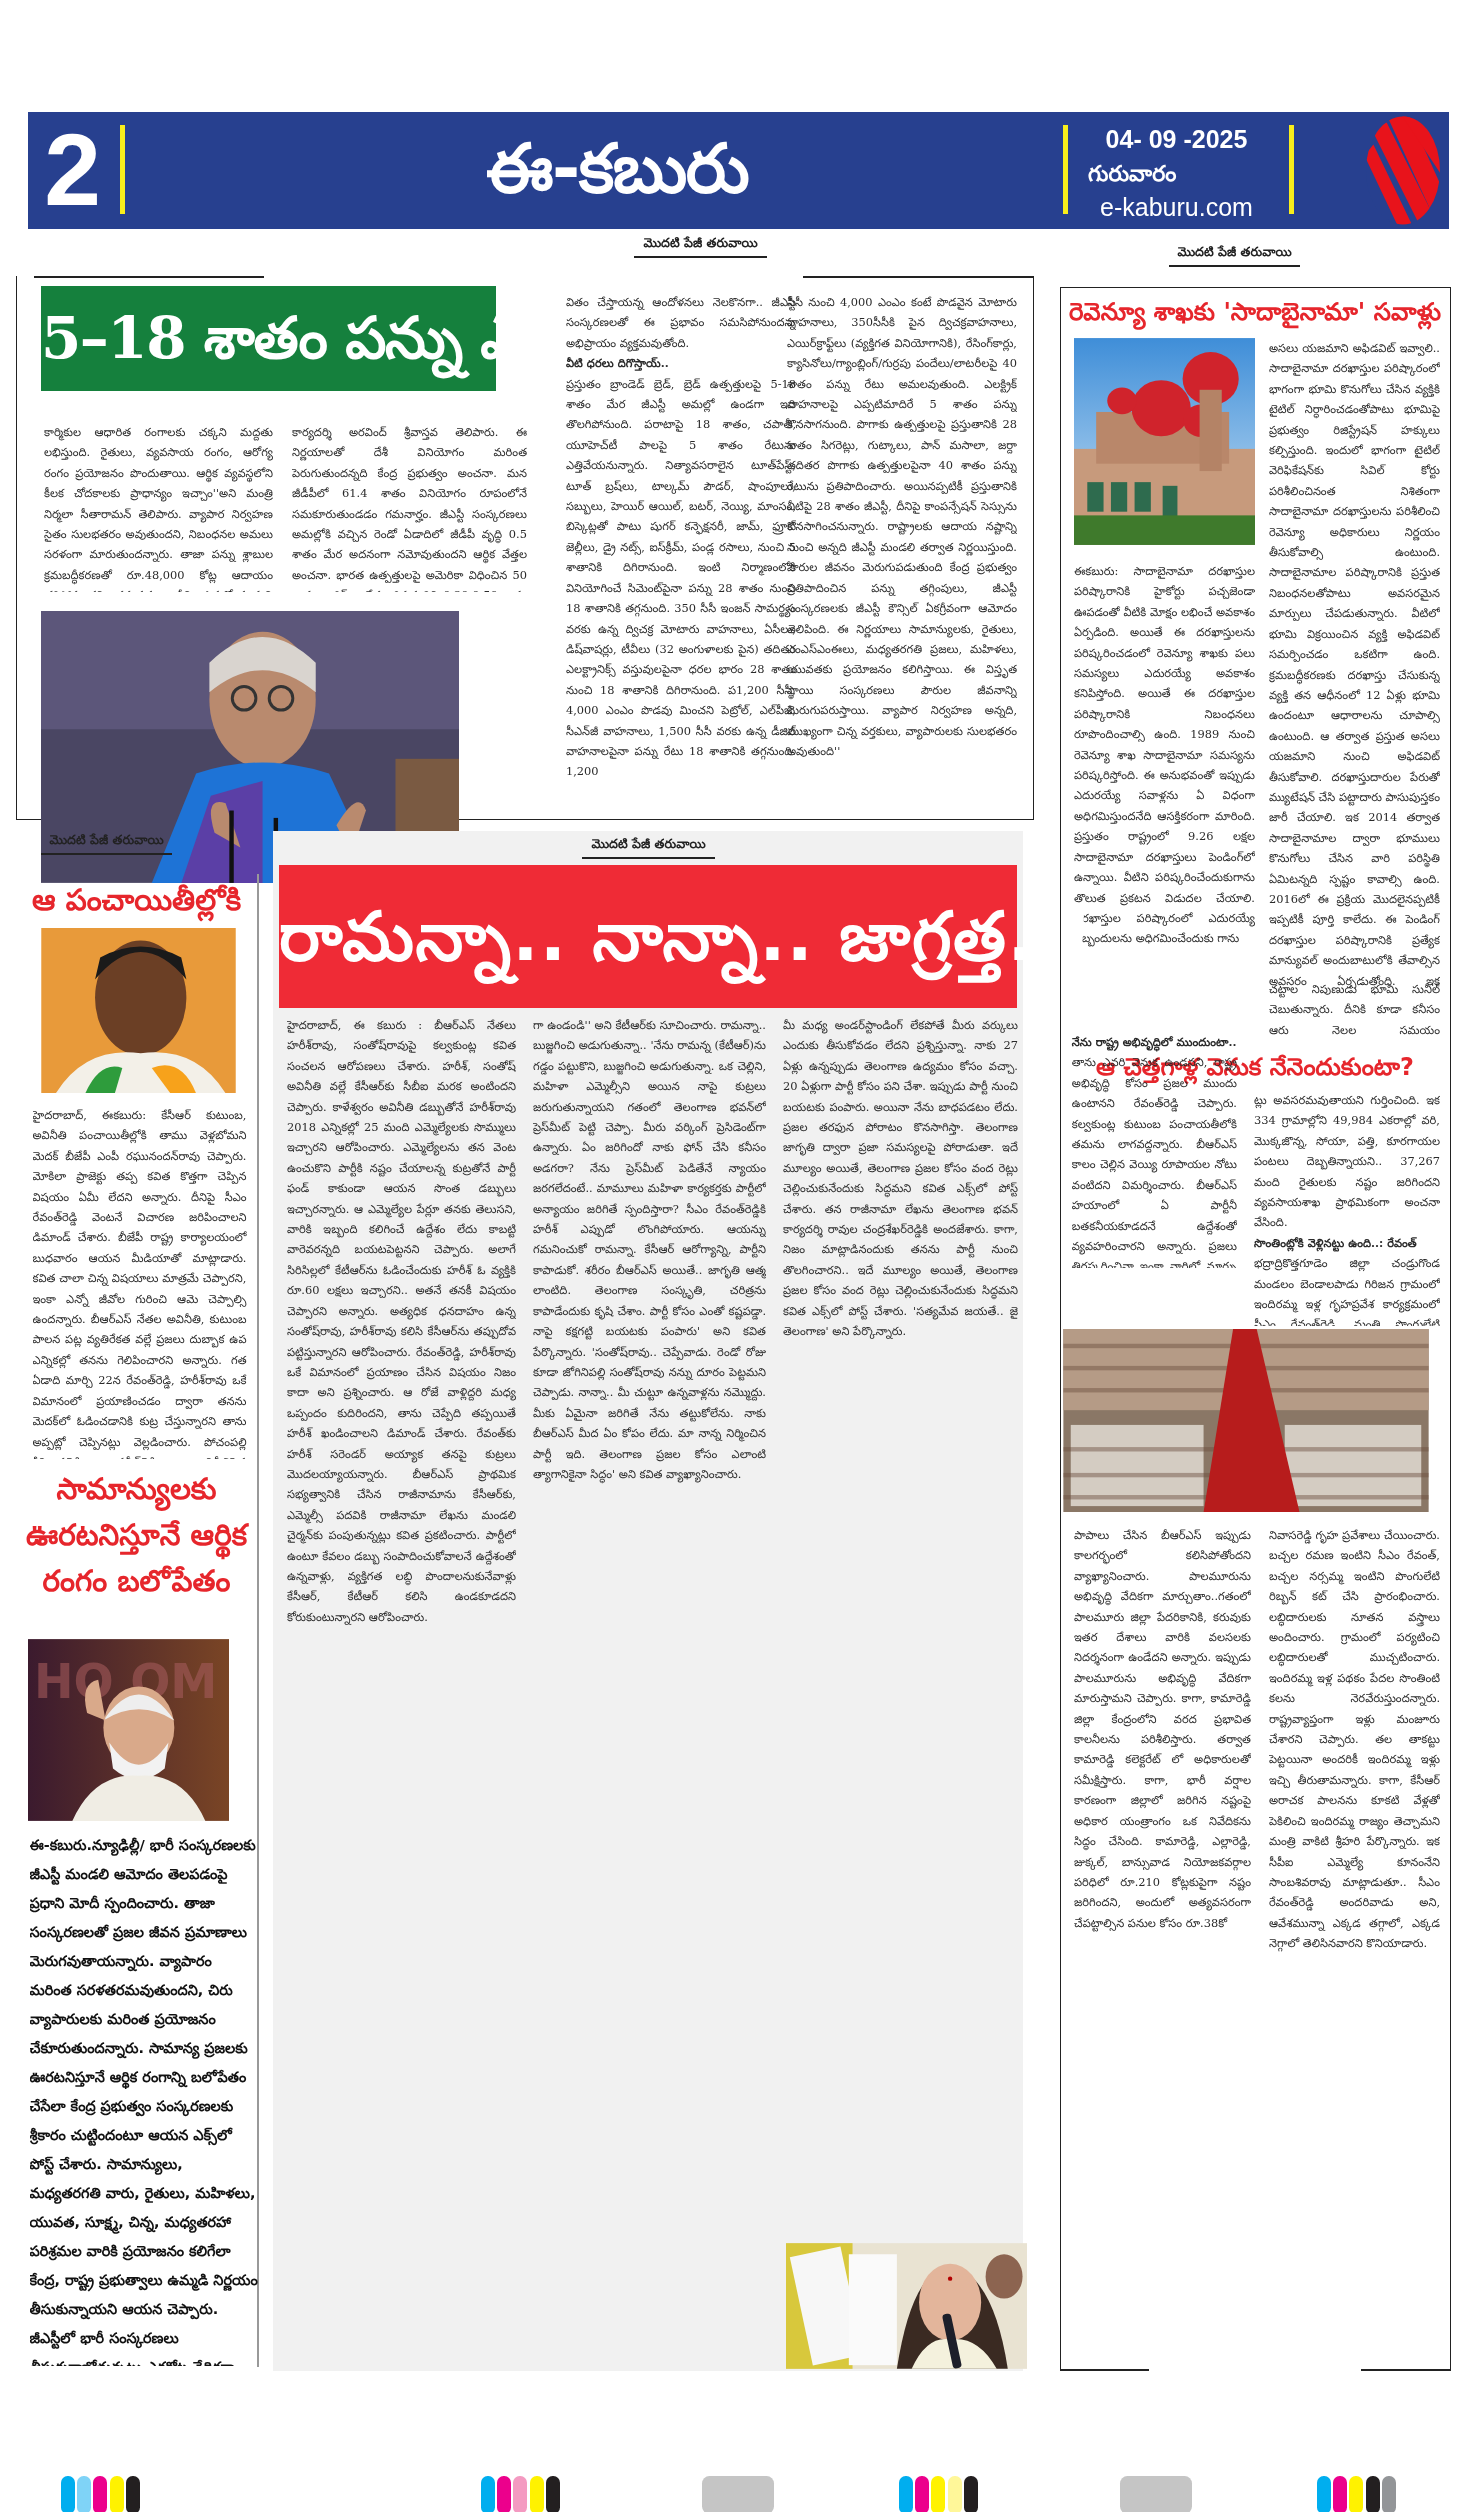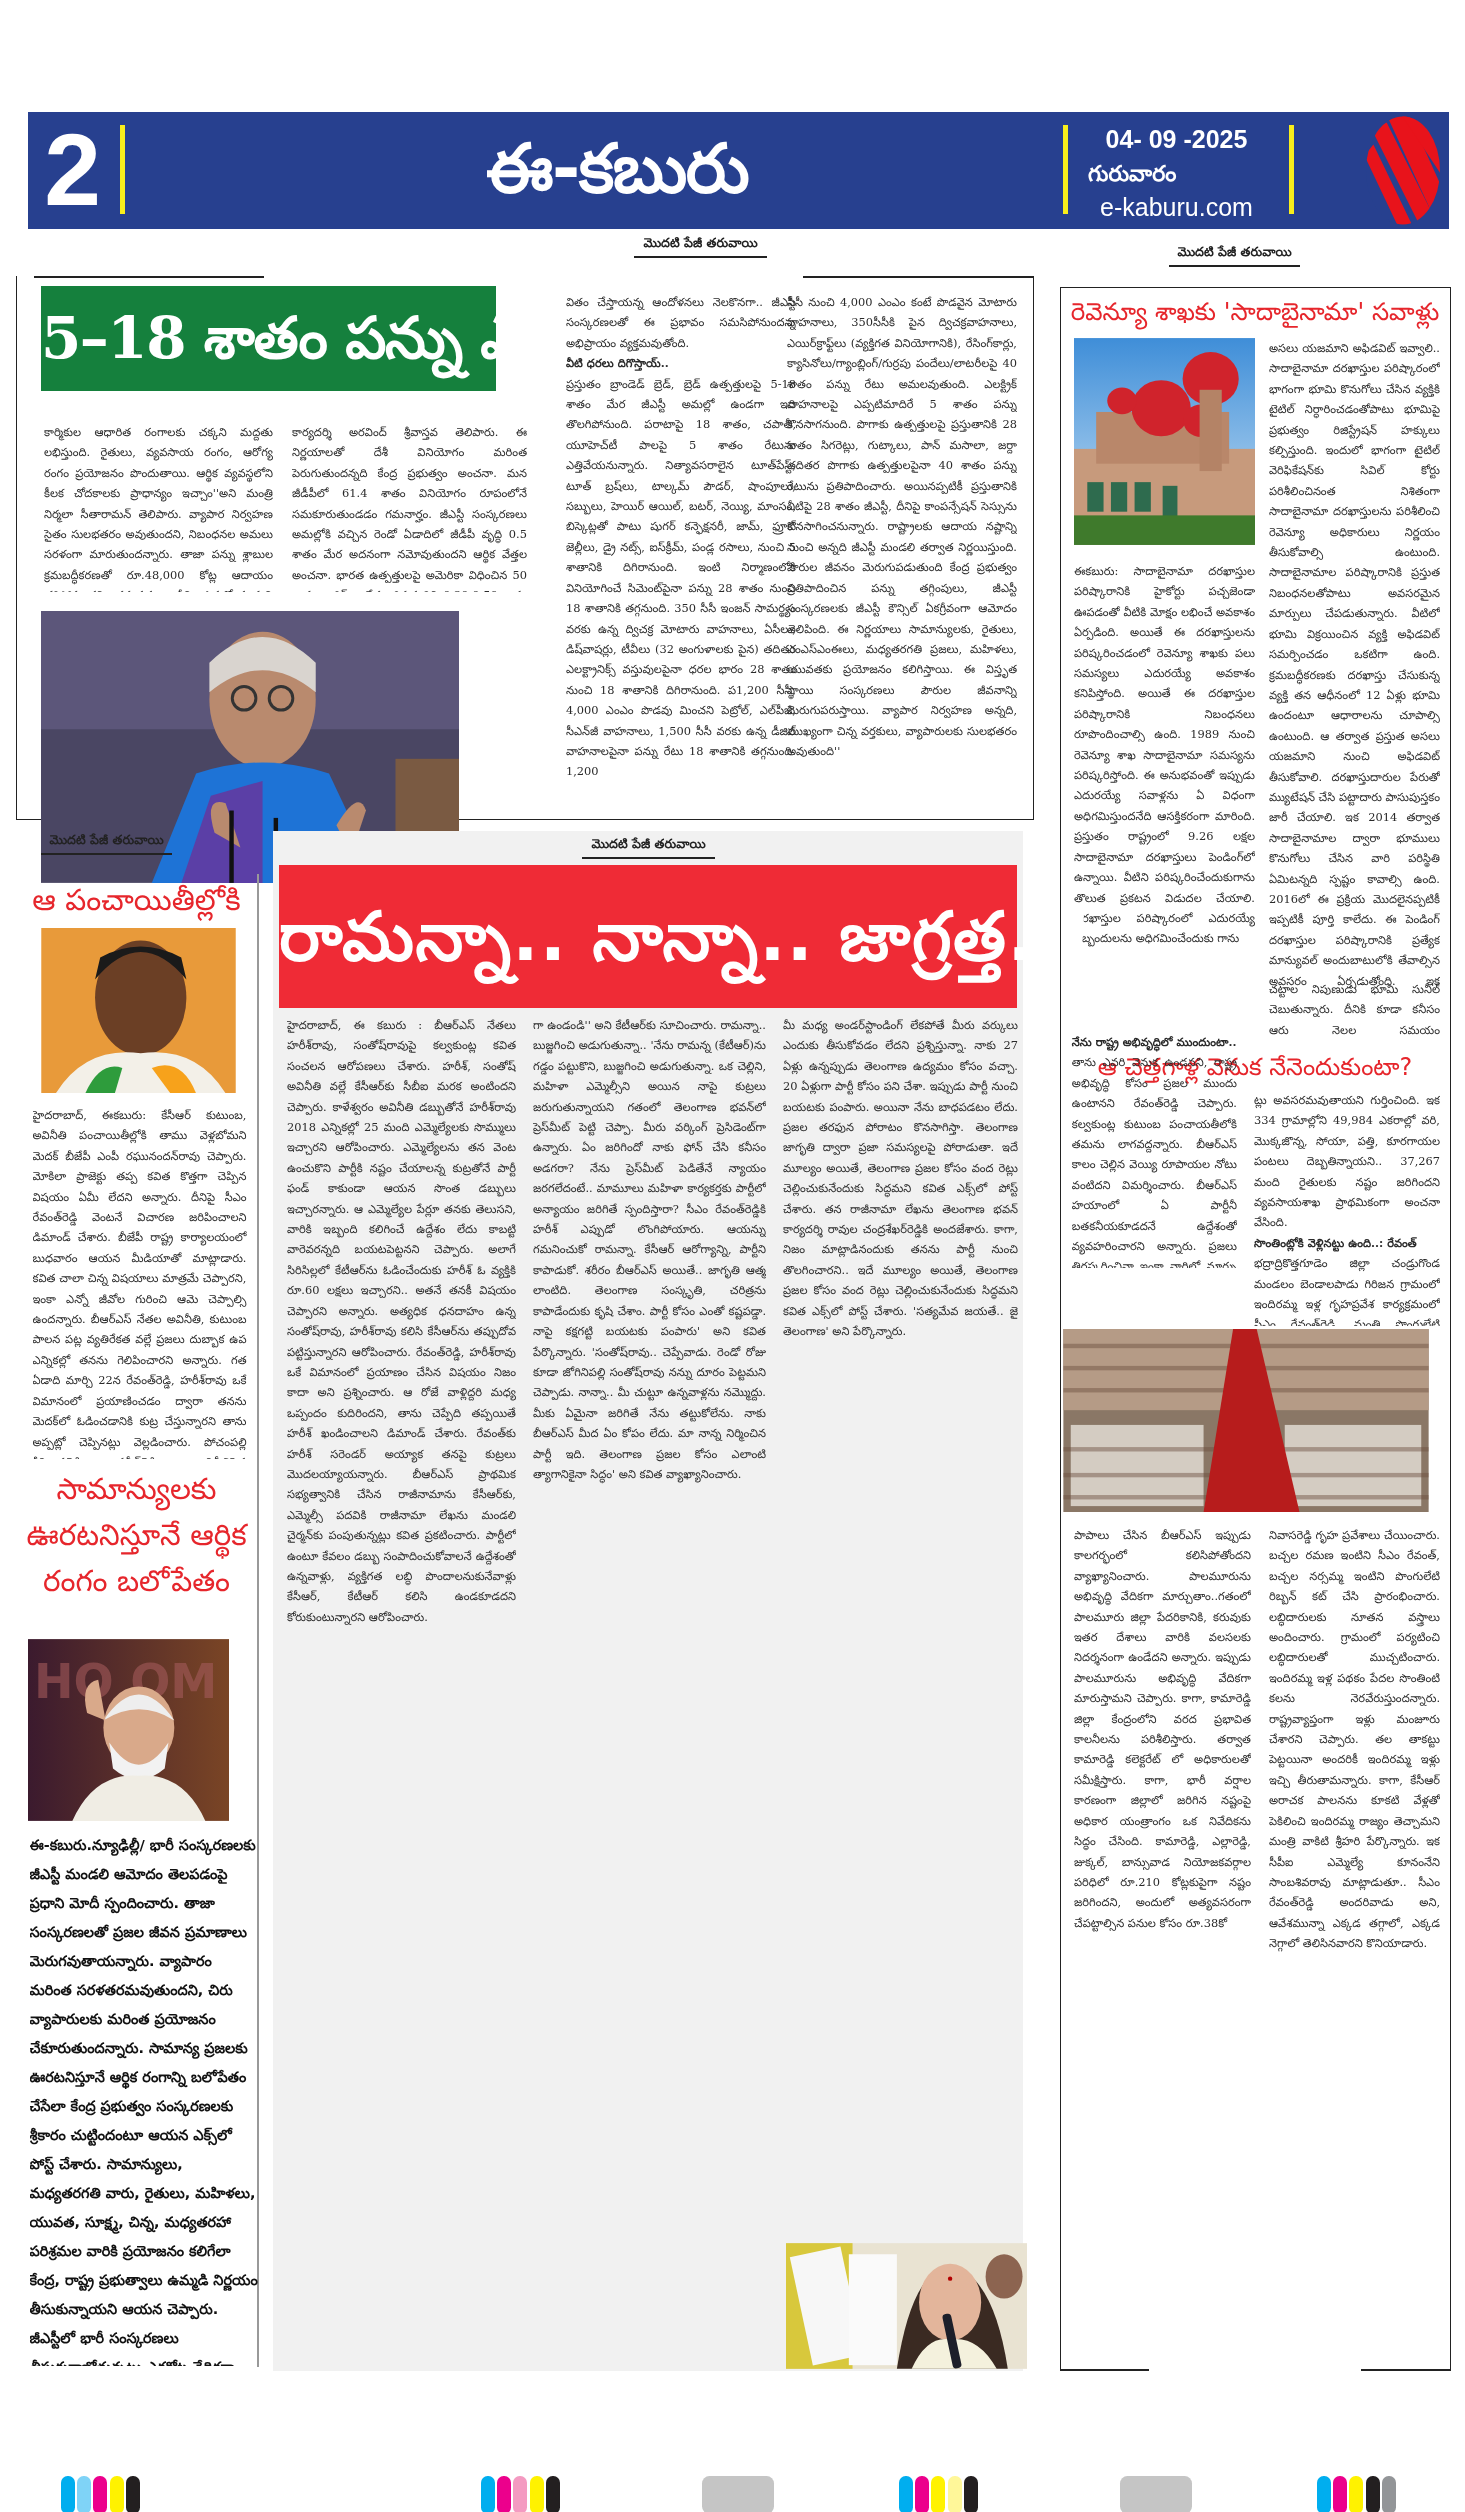--- a/index.html
+++ b/index.html
@@ -20,21 +20,21 @@
   .box{position:absolute;border:1.5px solid #222;}
   .rule{position:absolute;height:1.5px;background:#222;}
   .vrule{position:absolute;width:2.2px;background:#999;}
   
   .col{position:absolute;font-family:"DejaVu Serif","Liberation Serif",serif;font-size:11.4px;line-height:20.4px;color:#2a2a2a;text-align:justify;overflow:hidden;}
   .col p{margin:0;}
   .col .sub{font-weight:bold;}
   .bold-col{font-family:"DejaVu Sans","Liberation Sans",sans-serif;font-size:14.4px;line-height:29px;font-weight:bold;color:#111;text-align:left;}
   
   .hl-black{position:absolute;left:41px;top:286px;width:455px;height:105px;background:#15803d;color:#fff;font-family:"DejaVu Serif","Liberation Serif",serif;font-weight:bold;font-size:58px;line-height:105px;text-align:center;white-space:nowrap;letter-spacing:-1.5px;}
-  .hl-red-text{position:absolute;color:#e6262c;font-weight:normal;text-align:center;white-space:nowrap;}
+  .hl-red-text{position:absolute;color:#e6262c;font-weight:bold;text-align:center;white-space:nowrap;}
   .hl-red-box{position:absolute;left:279px;top:865px;width:738px;height:143px;background:#ef2b36;color:#fff;font-weight:bold;font-size:68px;line-height:143px;text-align:center;white-space:nowrap;letter-spacing:1.5px;}
   .gray-bg{position:absolute;left:273px;top:831px;width:750px;height:1540px;background:#f1f1f1;}
   
   .photo{position:absolute;overflow:hidden;}
   
   .reg{position:absolute;top:2476px;height:38px;display:flex;gap:2.2px;}
   .reg span{display:block;width:14px;height:38px;border-radius:6.6px;}
   .reg-gray{position:absolute;top:2476px;width:72px;height:38px;background:#c5c5c5;border-radius:7.4px;}
 </style>
 </head>

